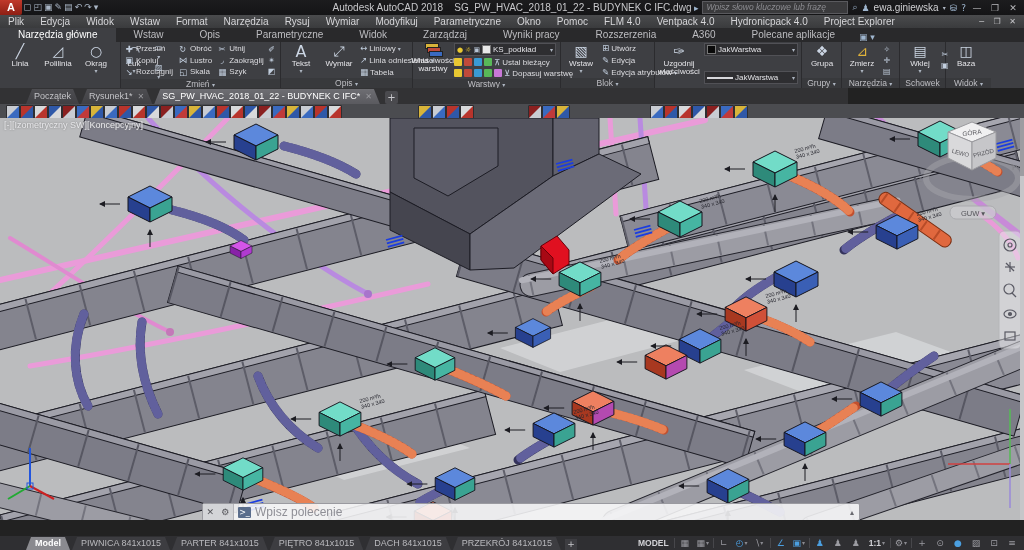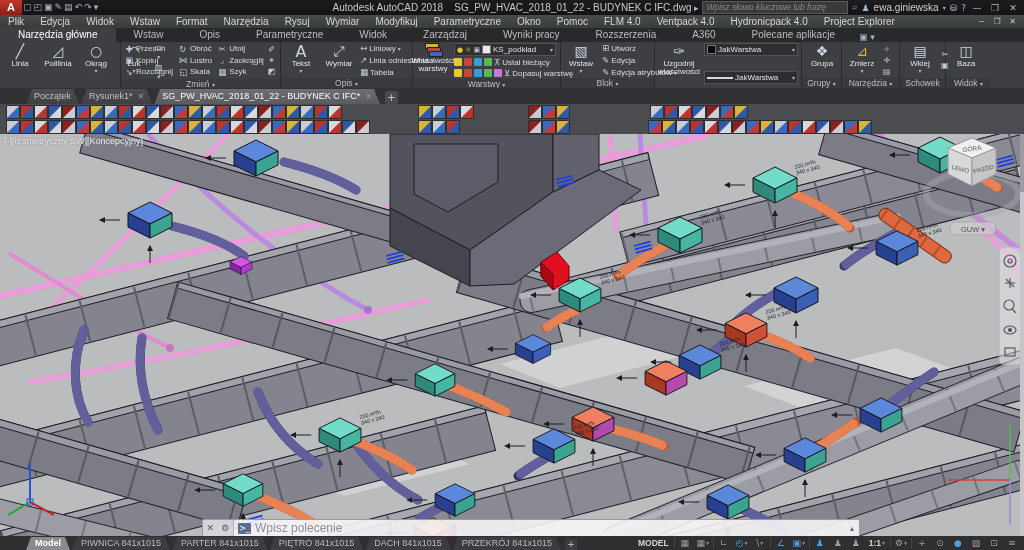--- a/index.html
+++ b/index.html
@@ -49,32 +49,32 @@
   .caret{font-size:6px;color:#aeb6c2;}
   .ddl{display:flex;align-items:center;background:#2e2e31;border:1px solid #515156;height:11px;
     font-size:8px;color:#e2e2e6;padding:0 2px;gap:2px;}
   .swatch{width:7px;height:7px;background:#0a0a0a;border:1px solid #777;}
   .lwline{width:26px;height:2px;background:#d8d8dc;}
   .layerstack{position:relative;width:16px;height:14px;}
   .layerstack i{position:absolute;width:12px;height:4px;border:1px solid #222;}
   .tinyrow{display:flex;gap:2px;}
   .tinyrow i{width:8px;height:8px;border-radius:1px;}
   
-  #filetabs{position:absolute;left:0;top:88px;width:1024px;height:16px;background:#323234;display:flex;align-items:flex-end;padding-left:26px;box-sizing:border-box;}
+  #filetabs{position:absolute;left:0;top:88px;width:848px;height:16px;background:#323234;display:flex;align-items:flex-end;padding-left:26px;box-sizing:border-box;}
   .ftab{height:15px;line-height:15px;font-size:9px;color:#c3c3c7;background:linear-gradient(#4d4d51,#404044);
     padding:0 8px;margin-right:2px;clip-path:polygon(6px 0,calc(100% - 6px) 0,100% 100%,0 100%);display:flex;gap:5px;align-items:center;}
   .ftab.active{background:linear-gradient(#6e6e73,#5a5a5f);color:#fff;}
   .ftab .x{font-size:8px;color:#9a9a9e;}
   .fplus{width:13px;height:13px;background:#4a4a4e;color:#c9c9cd;font-size:10px;line-height:13px;text-align:center;margin-left:3px;border-radius:2px;}
   
   #toolbars{position:absolute;left:0;top:104px;width:1024px;height:30px;background:#4b4c50;}
   .tbrow{position:absolute;height:14px;}
   .tbicon{position:absolute;top:0;width:12px;height:12px;border:1px solid #2e2e31;border-radius:1px;}
   
-  #canvas{position:absolute;left:0;top:134px;width:1024px;height:402px;background:#bbbcbe;overflow:hidden;}
+  #canvas{position:absolute;left:0;top:118px;width:1024px;height:402px;background:#bbbcbe;overflow:hidden;}
   #vplabel{position:absolute;left:4px;top:2px;font-size:9px;color:#e9e9ec;text-shadow:0 0 2px #777;z-index:5;}
   
   #cmdbar{position:absolute;left:202px;top:385px;width:656px;height:16px;display:flex;z-index:6;
     border:1px solid #9a9aa0;background:rgba(248,248,249,0.88);border-radius:2px;align-items:center;}
   #cmdgrip{width:30px;height:100%;background:rgba(210,211,214,0.95);display:flex;align-items:center;justify-content:space-around;color:#55555a;font-size:9px;border-right:1px solid #b5b5ba;}
   #cmdico{width:13px;height:11px;background:#5a6d8c;color:#fff;font-size:8px;line-height:11px;text-align:center;margin:0 4px;border-radius:1px;}
   #cmdinput{flex:1;color:#8f8f96;font-size:12px;}
   #cmdscroll{color:#6a6a70;font-size:8px;padding-right:5px;}
   
   #bottombar{position:absolute;left:0;top:536px;width:1024px;height:14px;background:#2f2f32;display:flex;align-items:center;}

